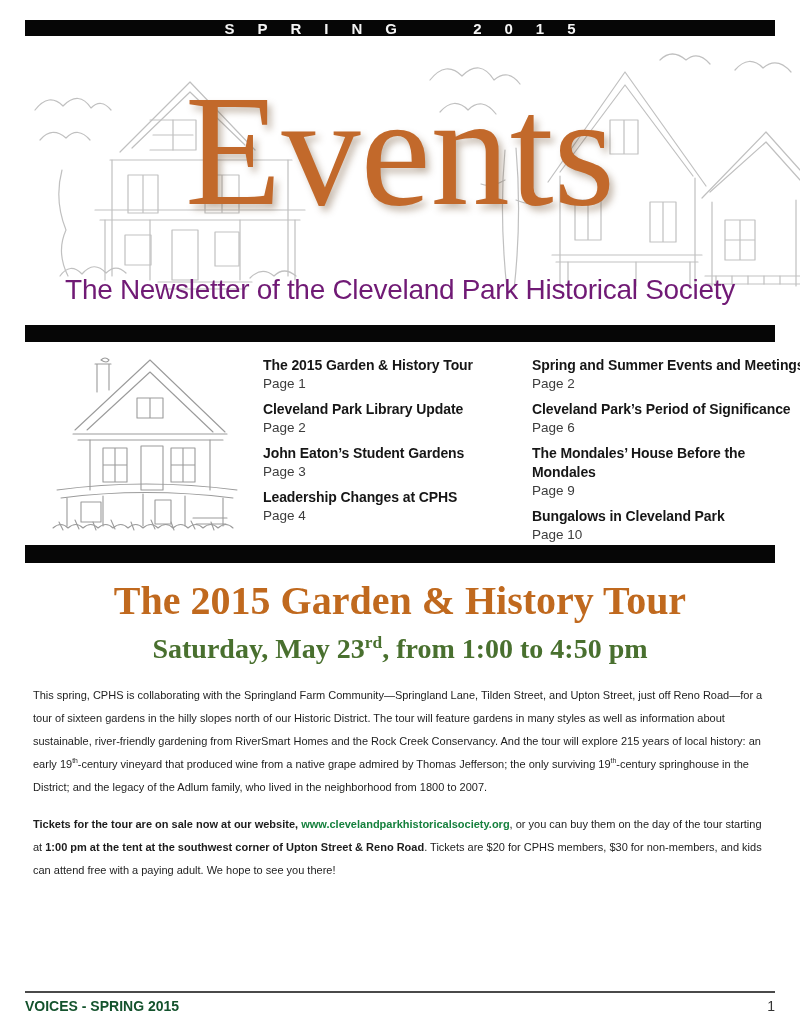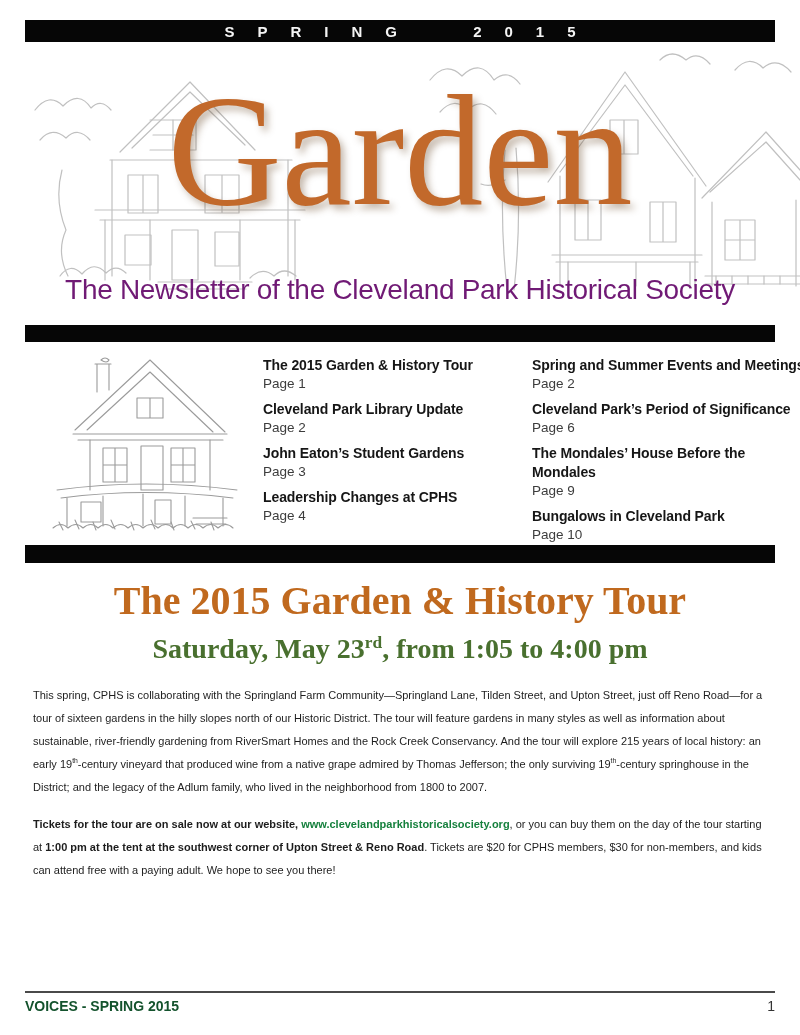--- a/index.html
+++ b/index.html
@@ -1,20 +1,20 @@
 <!DOCTYPE html>
 <html><head>
 <meta charset="utf-8">
 <style>
   html,body{margin:0;padding:0;background:#ffffff;}
   .page{position:relative;width:800px;height:1035px;background:#ffffff;overflow:hidden;
         font-family:"Liberation Sans",sans-serif;}
 
   
-  .banner{position:absolute;top:20px;left:25px;width:750px;height:22px;background:#060606;
+  .banner{position:absolute;top:20px;left:25px;width:750px;height:16px;background:#060606;
           display:flex;align-items:center;justify-content:center;}
   .banner-text{color:#f4f4f4;font-size:15px;font-weight:700;letter-spacing:23px;margin-right:-23px;
                word-spacing:26px;font-family:"Liberation Sans",sans-serif;}
 
   
   .masthead{position:absolute;top:50px;left:0;width:800px;height:272px;}
   .sketch-bg{position:absolute;top:0;left:0;}
   .voices-title{position:absolute;top:22px;left:0;width:100%;text-align:center;
                 font-family:"Liberation Serif",serif;font-size:158px;line-height:158px;
                 color:#c2692b;text-shadow:4px 5px 7px rgba(95,60,25,0.35);}
@@ -104,21 +104,21 @@
         <path d="M710 142 L766 92 L800 130"></path>
         <path d="M712 152 V236 M796 150 V236"></path>
         <path d="M725 170 h30 v40 h-30 z M740 170 v40 M725 190 h30"></path>
         <path d="M705 226 H800 M705 234 H800"></path>
         <path d="M716 226 v8 M732 226 v8 M748 226 v8 M764 226 v8 M780 226 v8"></path>
 
         <path d="M735 20 q14 -16 28 -2 q14 -12 28 4"></path>
         <path d="M660 10 q12 -12 26 0 q12 -10 24 4"></path>
       </g>
     </svg>
-    <div class="voices-title">Garden</div>
+    <div class="voices-title">Events</div>
     <div class="subtitle">The Newsletter of the Cleveland Park Historical Society</div>
   </div>
 
   <div class="divider d1"></div>
 
   <div class="toc">
     <svg class="toc-house" width="205" height="185" viewBox="0 0 205 185">
       <g stroke="#9b9b9b" fill="none" stroke-width="1.1" stroke-linecap="round" stroke-linejoin="round">
         <path d="M52 42 V14 h12 V40 M50 14 h16"></path>
         <path d="M56 10 q4 -4 8 0 q-2 4 -8 0"></path>
@@ -175,21 +175,21 @@
           <div class="toc-title">Bungalows in Cleveland Park</div>
           <div class="toc-page">Page 10</div>
         </div>
       </div>
   </div>
 
   <div class="divider d2"></div>
 
   <div class="article">
     <h1>The 2015 Garden &amp; History Tour</h1>
-    <h2><span>Saturday, May 23</span><sup>rd</sup><span>, from 1:05 to 4:00 pm</span></h2>
+    <h2><span>Saturday, May 23</span><sup>rd</sup><span>, from 1:00 to 4:50 pm</span></h2>
     <p class="p1"><span>This spring, CPHS is collaborating with the Springland Farm Community—Springland Lane, Tilden Street, and Upton Street, just off Reno Road—for a tour of sixteen gardens in the hilly slopes north of our Historic District. The tour will feature gardens in many styles as well as information about sustainable, river-friendly gardening from RiverSmart Homes and the Rock Creek Conservancy. And the tour will explore 215 years of local history: an early 19</span><sup>th</sup><span>-century vineyard that produced wine from a native grape admired by Thomas Jefferson; the only surviving 19</span><sup>th</sup><span>-century springhouse in the District;  and the legacy of the Adlum family, who lived in the neighborhood from 1800 to 2007.</span></p>
     <p class="p2"><span class="b">Tickets for the tour are on sale now at our website, </span><a class="link">www.clevelandparkhistoricalsociety.org</a><span>, or you can buy them on the day of the tour starting at </span><span class="b">1:00 pm at the tent at the southwest corner of Upton Street &amp; Reno Road</span><span>. Tickets are $20 for CPHS members, $30 for non-members, and kids can attend free with a paying adult. We hope to see you there!</span></p>
   </div>
 
   <div class="footer-rule"></div>
   <span class="footer-left">VOICES - SPRING 2015</span>
   <span class="footer-right">1</span>
 
 </div>
 

